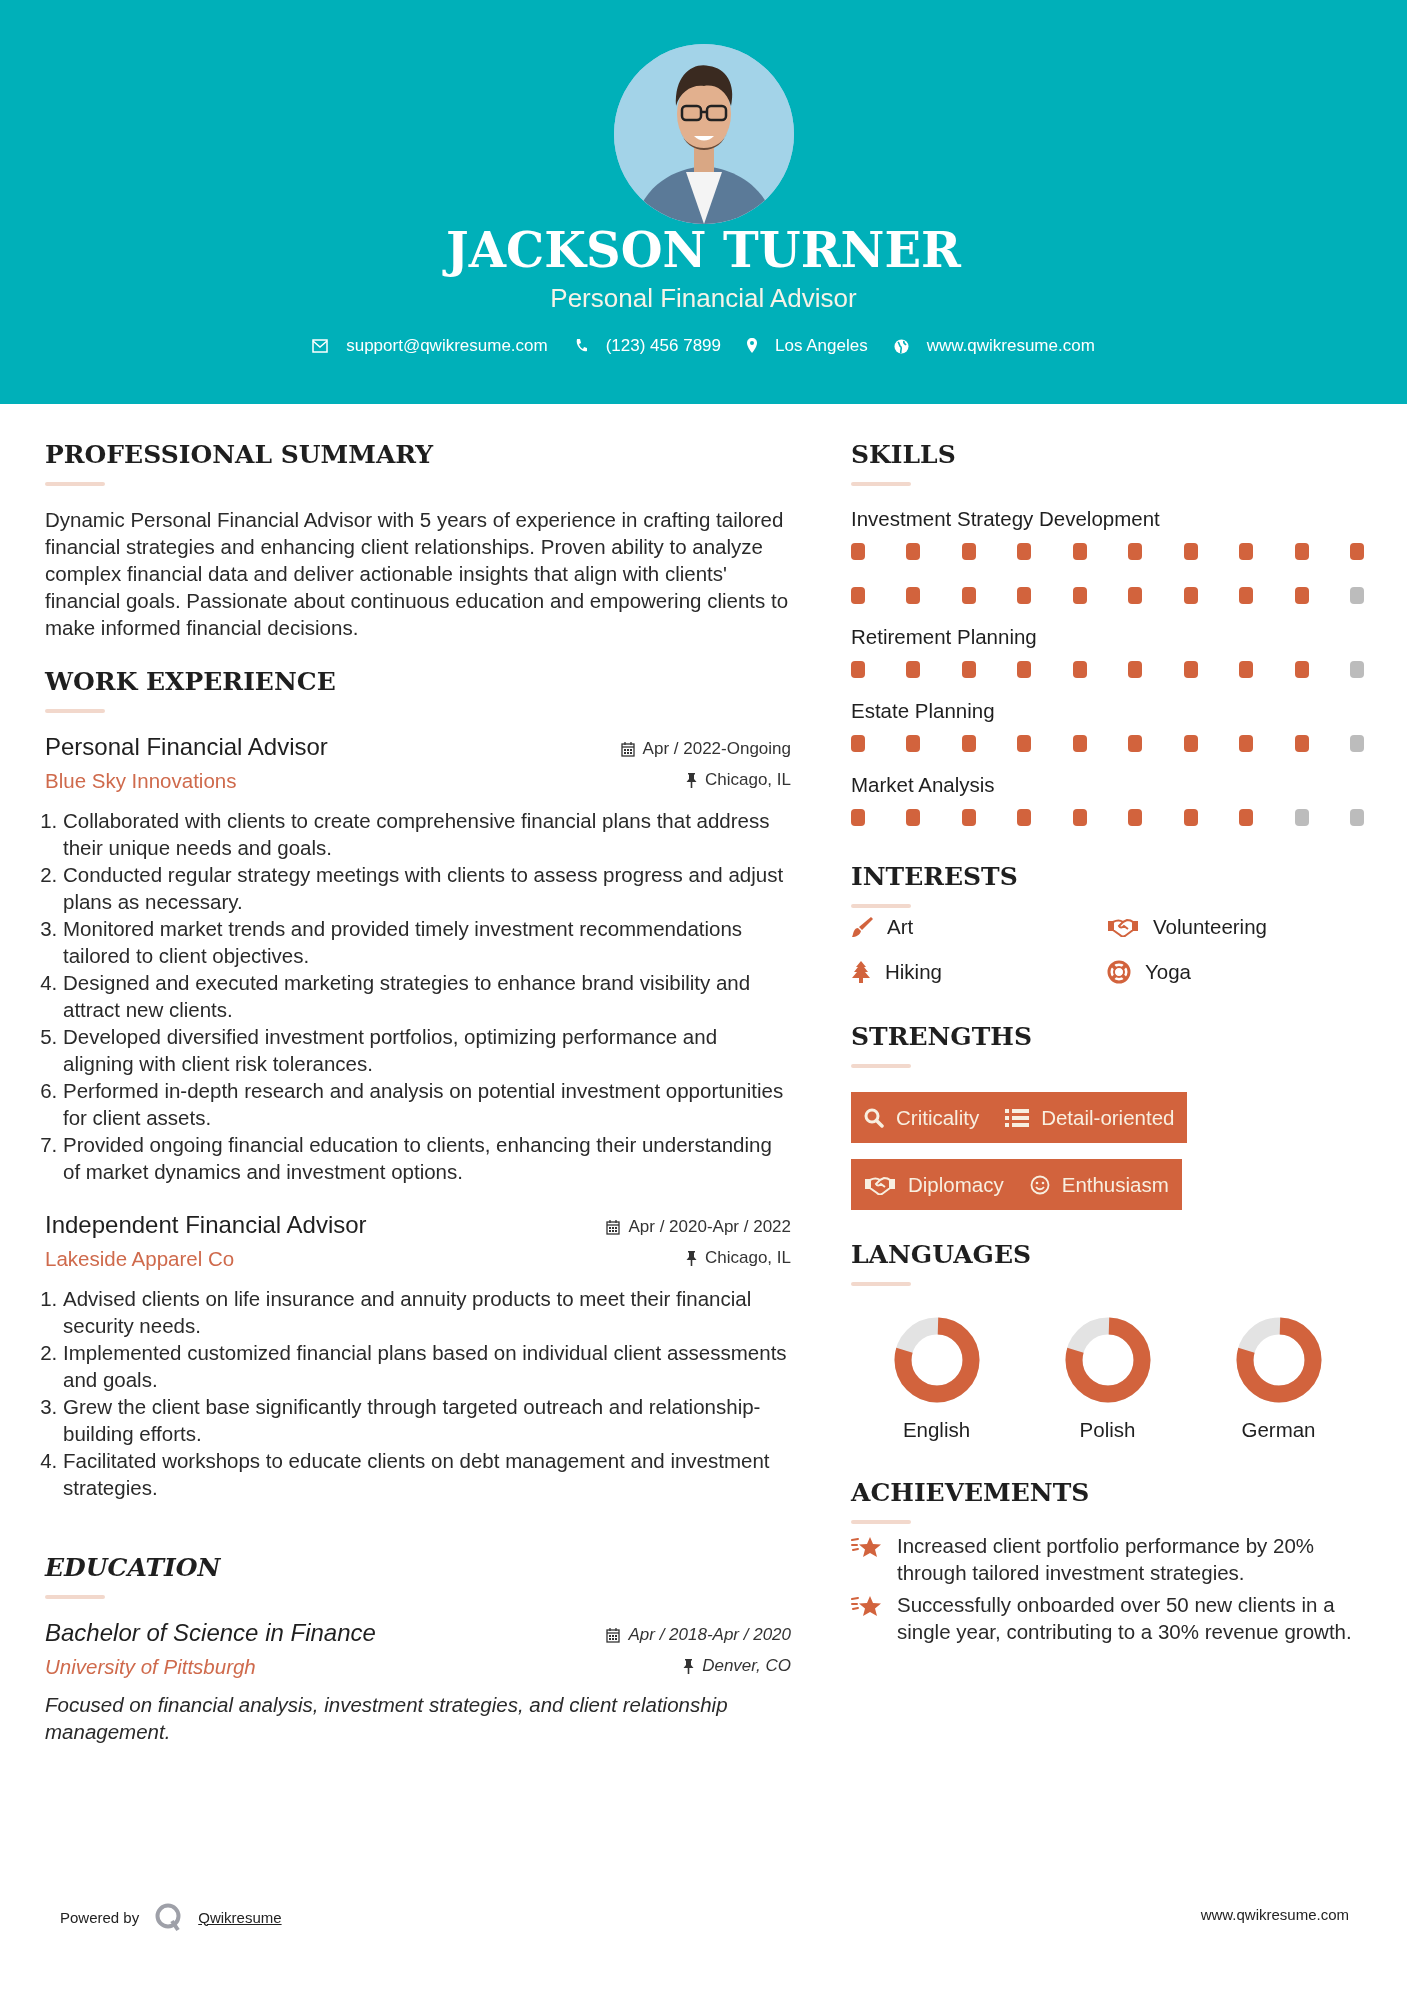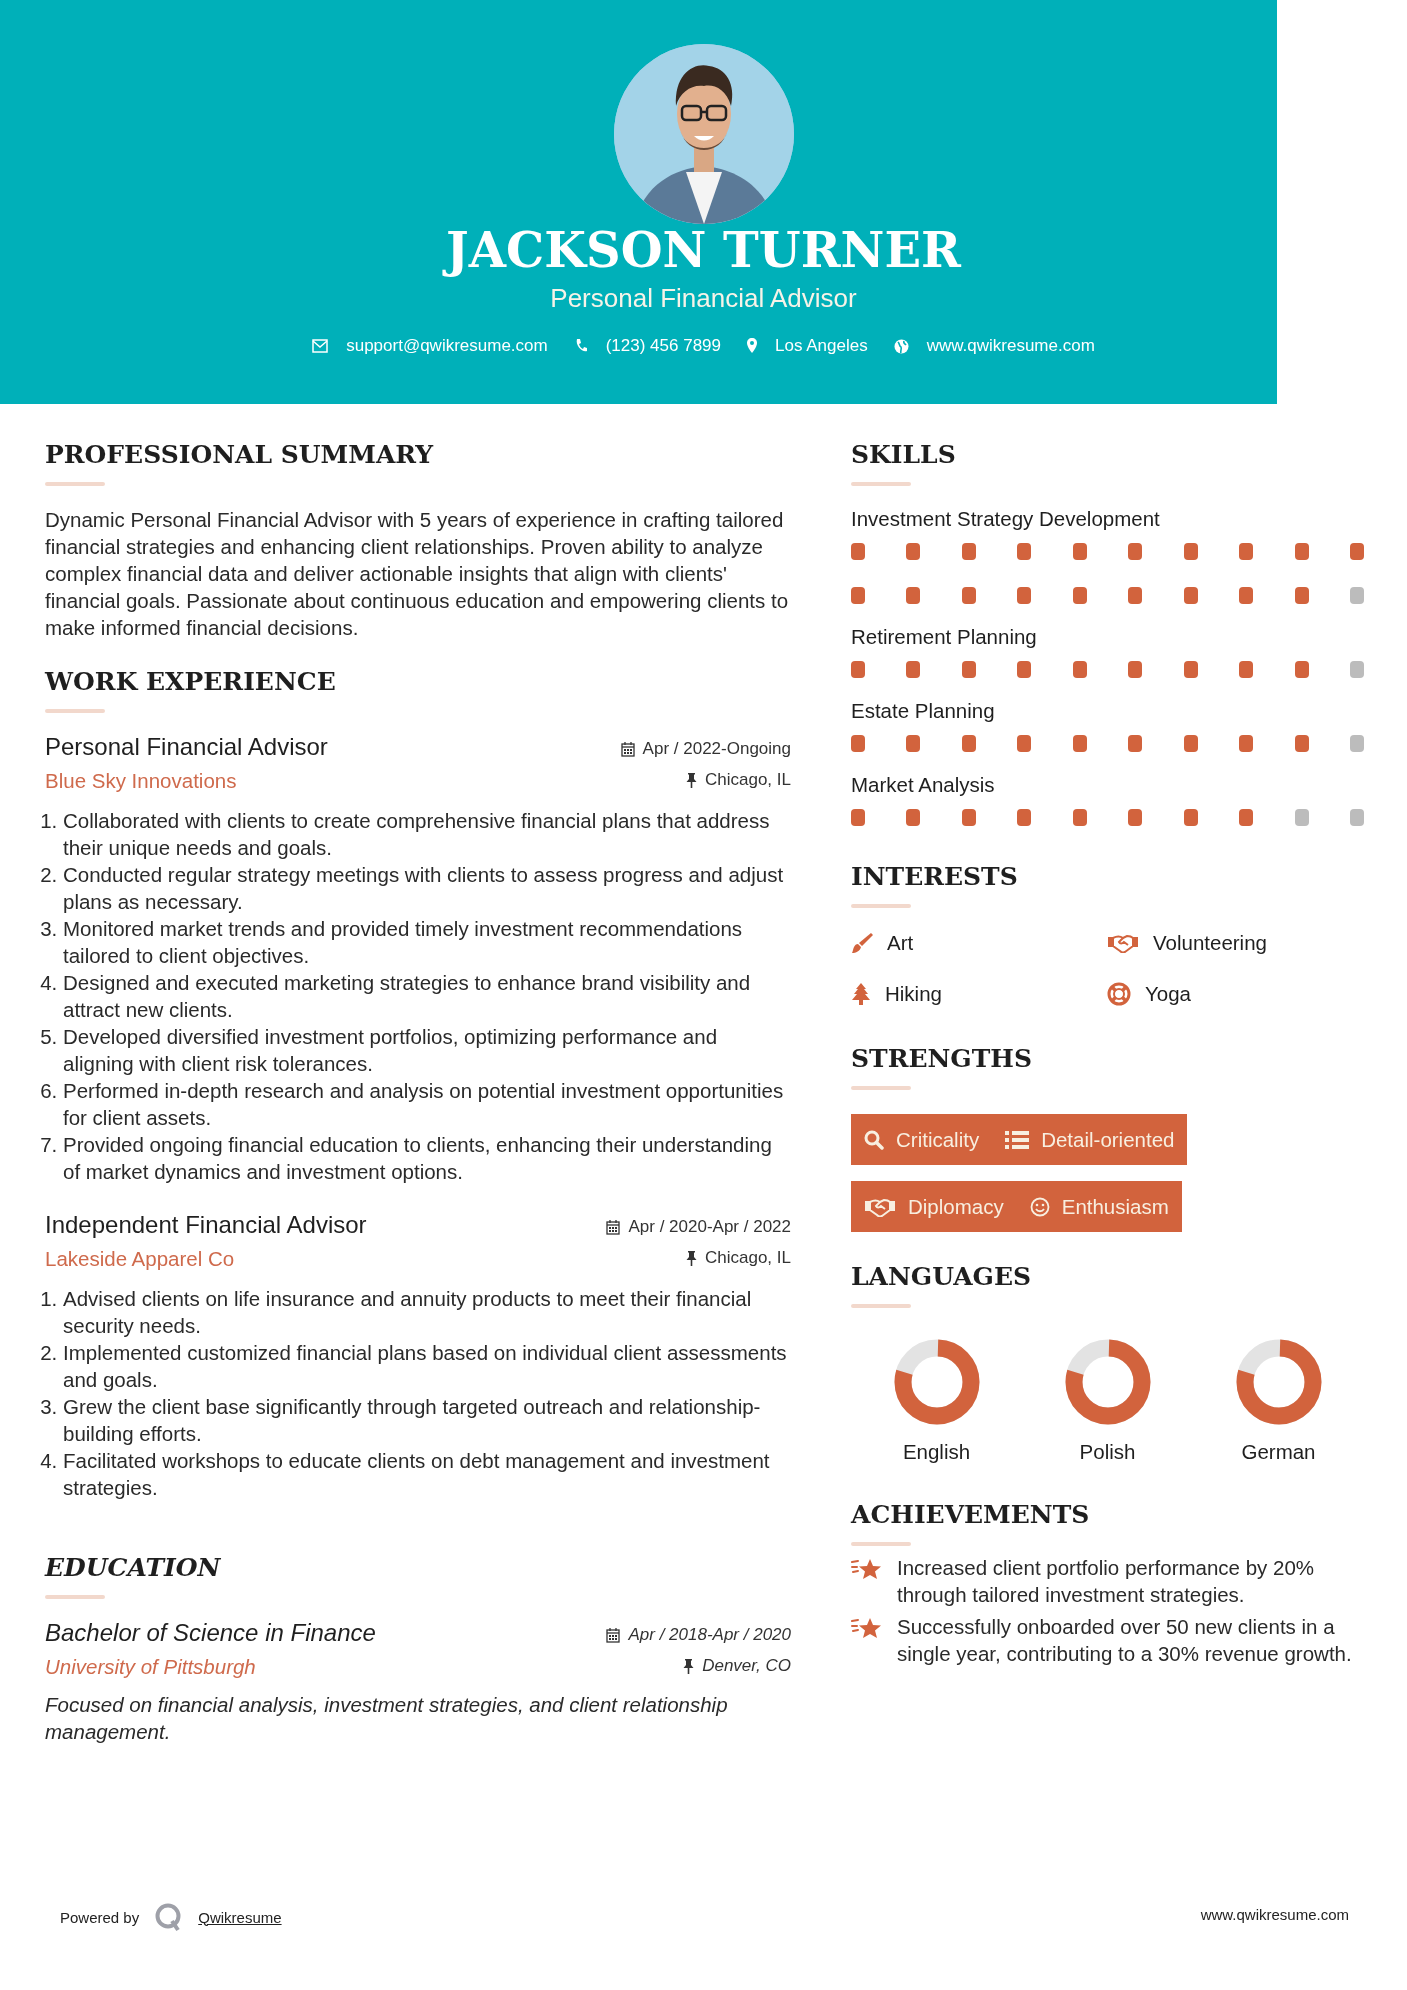--- a/index.html
+++ b/index.html
@@ -1,19 +1,19 @@
 <!DOCTYPE html>
 <html><head>
 <meta charset="utf-8">
 <style>
   * { box-sizing: border-box; margin: 0; padding: 0; }
   html, body { width: 1407px; height: 1990px; background: #ffffff; }
   body { font-family: "Liberation Sans", "DejaVu Sans", sans-serif; color: #222; position: relative; overflow: hidden; }
 
-  .header { position: absolute; left: 0; top: 0; width: 1277px; height: 404px; background: #00b0b9; }
+  .header { position: absolute; left: 0; top: 0; width: 1407px; height: 404px; background: #00b0b9; }
   .avatar { position: absolute; left: 614px; top: 44px; width: 180px; height: 180px; border-radius: 50%; background: #9fd0e6; overflow: hidden; }
   .name { position: absolute; left: 0; top: 222px; width: 1407px; text-align: center; font-family: "DejaVu Serif", "Liberation Serif", serif; font-weight: bold; font-size: 48px; color: #ffffff; letter-spacing: 0px; }
   .title { position: absolute; left: 0; top: 283px; width: 1407px; text-align: center; font-size: 26px; color: #f7f3e8; }
   .contacts { position: absolute; left: 0; top: 336px; width: 1407px; display: flex; justify-content: center; align-items: center; gap: 0; font-size: 17px; color: #ffffff; }
   .contact { display: flex; align-items: center; margin: 0 13px; }
   .contact svg { margin-right: 18px; }
 
   .left { position: absolute; left: 45px; top: 440px; width: 746px; }
   .right { position: absolute; left: 851px; top: 440px; width: 520px; }
 
@@ -29,21 +29,21 @@
   .meta-date svg, .meta-loc svg { margin-right: 8px; }
   ol.duties { margin-top: 14px; padding-left: 18px; font-size: 20.5px; line-height: 27px; color: #2a2a2a; }
   ol.duties li { padding-left: 0; }
 
   .skill { margin-bottom: 0; }
   .skill-name { font-size: 20.5px; color: #1f1f1f; height: 30px; line-height: 30px; }
   .dots { display: flex; justify-content: space-between; width: 513px; height: 44px; padding-top: 9px; }
   .dot { width: 14px; height: 17px; border-radius: 4px; background: #d2633d; }
   .dot.off { background: #bcbcbc; }
 
-  .interests { display: grid; grid-template-columns: 256px 256px; row-gap: 22px; margin-top: 20px; }
+  .interests { display: grid; grid-template-columns: 256px 256px; row-gap: 16px; margin-top: 4px; }
   .interest { display: flex; align-items: center; font-size: 20.5px; color: #1f1f1f; height: 29px; }
   .interest svg { margin-right: 14px; }
 
   .strengths { display: flex; flex-wrap: wrap; gap: 16px 0; margin-top: 24px; width: 430px; }
   .chip { background: #d2633d; color: #f8efe0; font-size: 20.5px; height: 51px; display: flex; align-items: center; padding: 0 13px; }
   .chip svg { margin-right: 12px; }
 
   .langs { display: flex; margin-top: 30px; }
   .lang { width: 171px; display: flex; flex-direction: column; align-items: center; }
   .lang-label { font-size: 20.5px; color: #1f1f1f; margin-top: 14px; }

